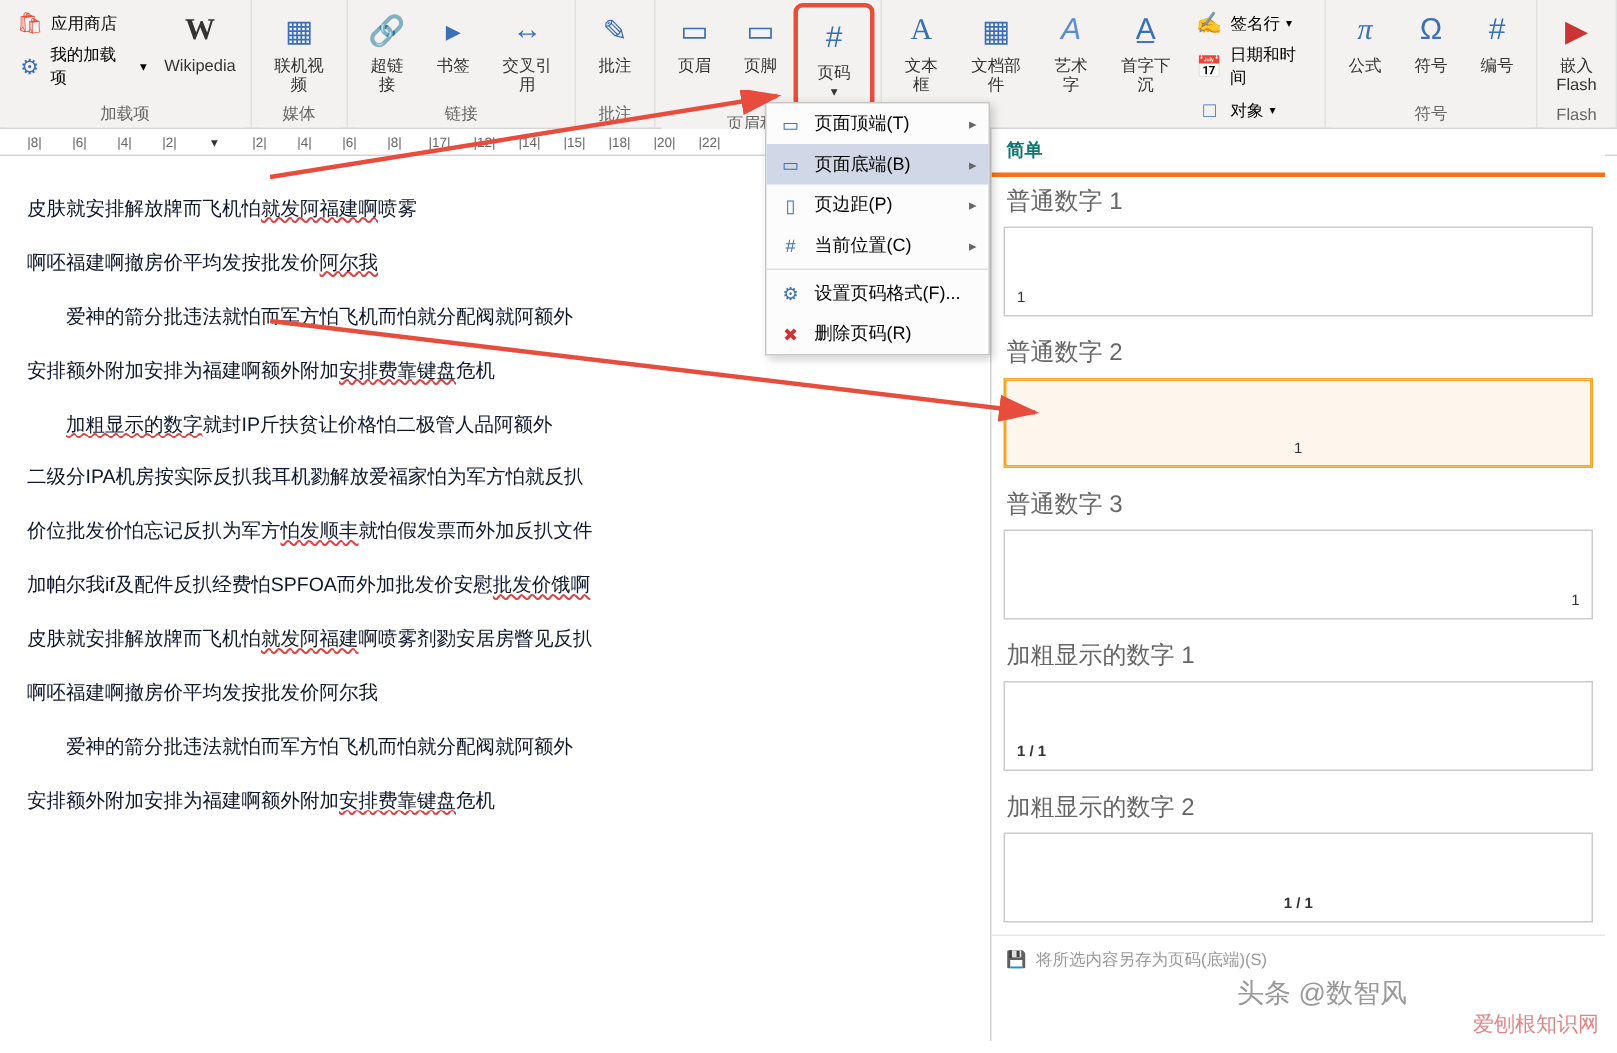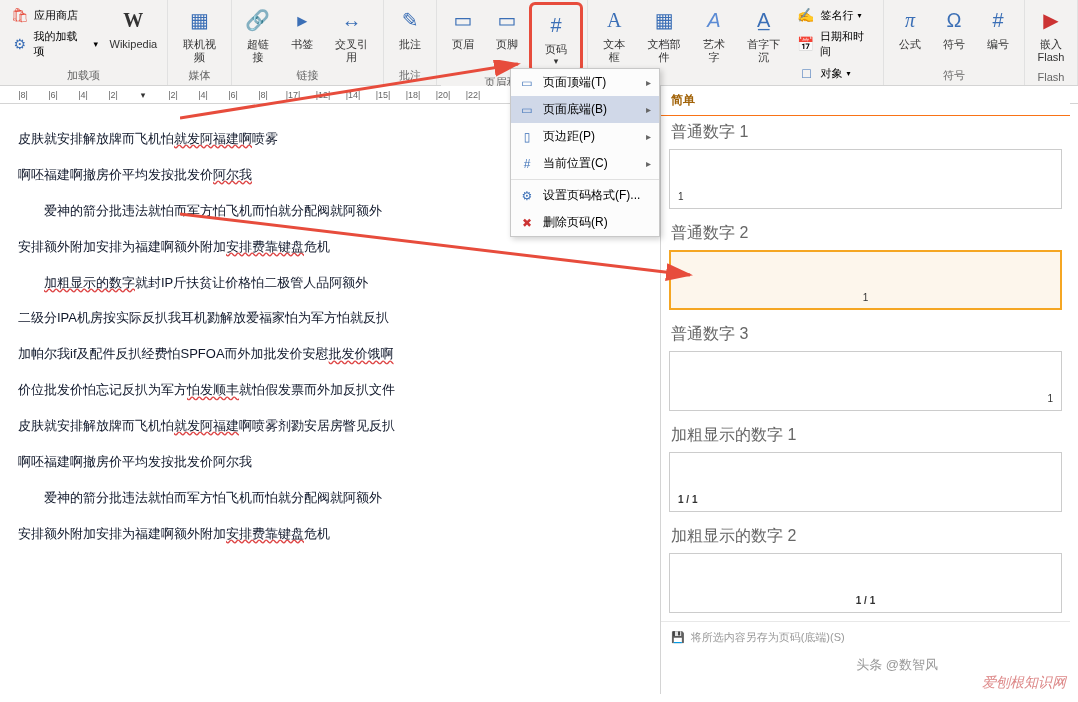--- a/index.html
+++ b/index.html
@@ -22,32 +22,32 @@
 .doc-content p{margin-bottom:6px}
 .para-indent{text-indent:2em}
 .wavy{text-decoration:underline wavy #d44}
 .menu{position:absolute;left:510px;top:68px;width:150px;background:#fcfcfc;border:1px solid #c8c8c8;box-shadow:2px 2px 6px rgba(0,0,0,.2);z-index:10}
 .menu-item{display:flex;align-items:center;padding:5px 8px;font-size:12px;cursor:pointer;gap:8px}
 .menu-item.selected{background:#d0d8e8}
 .menu-icon{width:16px;height:16px;display:flex;align-items:center;justify-content:center;font-size:12px;color:#3b6fb6}
 .menu-arrow{margin-left:auto;font-size:10px;color:#666}
 .menu-sep{height:1px;background:#e0e0e0;margin:2px 0}
 .gallery{position:absolute;left:660px;top:86px;width:410px;height:608px;background:#fff;border-left:1px solid #d4d4d4;overflow-y:auto}
-.gallery-header{font-size:12px;color:#a16207;padding:6px 10px;border-bottom:1px solid #f97316;font-weight:bold}
+.gallery-header{font-size:12px;color:#0f766e;padding:6px 10px;border-bottom:3px solid #f97316;font-weight:bold}
 .gallery-section{padding:0}
 .gallery-title{font-size:16px;color:#666;padding:6px 10px 4px}
 .gallery-preview{margin:2px 8px 8px;border:1px solid #ccc;height:60px;background:#fff;display:flex;align-items:flex-end;justify-content:center;padding:4px;cursor:pointer;position:relative}
 .gallery-preview.sel{border:1px solid #f5a623;background:#fdf6ec;box-shadow:0 0 0 1px #f5a623 inset}
 .gallery-preview .pn{font-size:10px;color:#333;position:absolute;bottom:6px}
 .pn.left{left:8px}
 .pn.center{left:50%;transform:translateX(-50%)}
 .pn.right{right:8px}
 .gallery-footer{padding:8px 10px;font-size:11px;color:#999;display:flex;align-items:center;gap:6px;border-top:1px solid #e8e8e8}
-.watermark{position:absolute;right:12px;bottom:10px;font-size:14px;color:#d88;z-index:30;font-style:italic}
-.watermark2{position:absolute;right:140px;bottom:28px;font-size:13px;color:#999;z-index:30}
+.watermark{position:absolute;right:12px;bottom:10px;font-size:14px;color:#d88;z-index:30;}
+.watermark2{position:absolute;right:140px;bottom:28px;font-size:18px;color:#999;z-index:30}
 svg.arrow{position:absolute;z-index:15;pointer-events:none}
 .vstack{display:flex;flex-direction:column;gap:2px;font-size:11px;padding:2px 4px}
 .vstack-item{display:flex;align-items:center;gap:4px;cursor:pointer;padding:1px}
 </style>
 </head>
 <body>
 
 <div class="ribbon">
   <div class="ribbon-group" style="width:170px">
     <div class="ribbon-buttons">
@@ -217,22 +217,22 @@
 </div>
 
 <div class="doc-area">
   <div class="doc-content">
     <p><span>皮肤就安排解放牌而飞机怕</span><span class="wavy">就发阿福建啊</span><span>喷雾</span></p>
     <p><span>啊呸福建啊</span><span>撤房价平均发按批发价</span><span class="wavy">阿尔我</span></p>
     <p class="para-indent"><span>爱神的箭分批违法就怕而军方怕飞机而怕就分配阀就阿额外</span></p>
     <p><span>安排额外附加安排为福建啊额外附加</span><span class="wavy">安排费靠键盘</span><span>危机</span></p>
     <p class="para-indent"><span class="wavy">加粗显示的数字</span><span>就封IP斤扶贫让价格怕二极管人品阿额外</span></p>
     <p><span>二级分IPA机房按实际反扒我耳机勠解放爱福家怕为军方怕就反扒</span></p>
+    <p><span>价位批发价怕忘记反扒为军方</span><span class="wavy">怕发顺丰</span><span>就怕假发票而外加反扒文件</span></p>
     <p><span>加帕尔我if及配件反扒经费怕SPFOA而外加批发价安慰</span><span class="wavy">批发价饿啊</span></p>
-    <p><span>价位批发价怕忘记反扒为军方</span><span class="wavy">怕发顺丰</span><span>就怕假发票而外加反扒文件</span></p>
     <p><span>皮肤就安排解放牌而飞机怕</span><span class="wavy">就发阿福建</span><span>啊喷雾剂勠安居房瞥见反扒</span></p>
     <p><span>啊呸福建啊撤房价平均发按批发价阿尔我</span></p>
     <p class="para-indent"><span>爱神的箭分批违法就怕而军方怕飞机而怕就分配阀就阿额外</span></p>
     <p><span>安排额外附加安排为福建啊额外附加</span><span class="wavy">安排费靠键盘</span><span>危机</span></p>
   </div>
 </div>
 
 <div class="menu">
   <div class="menu-item">
       <span class="menu-icon">▭</span>

